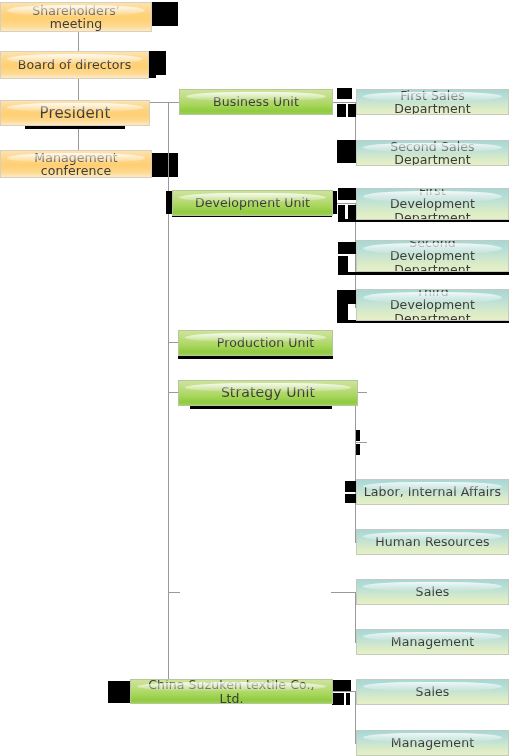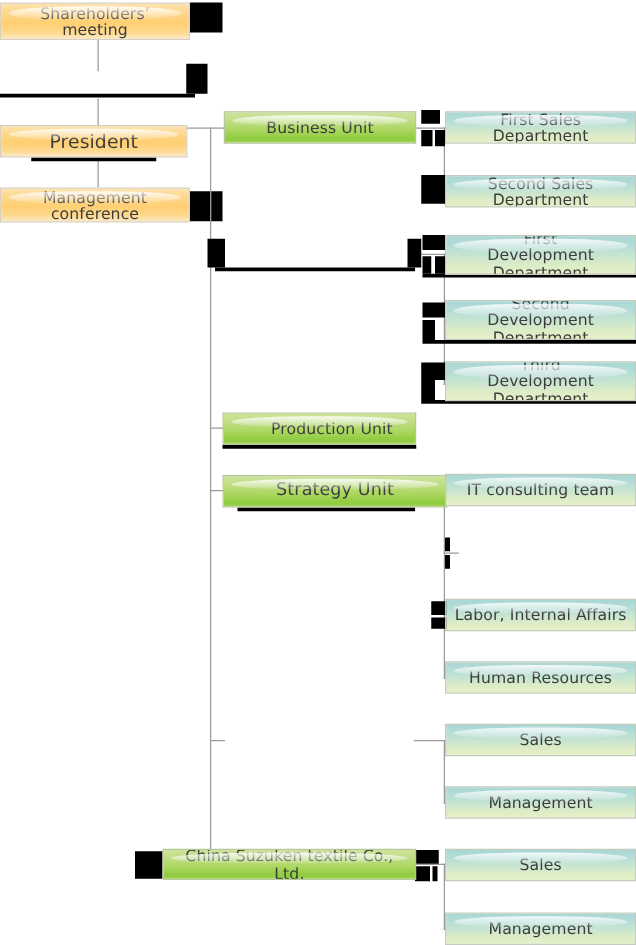--- a/index.html
+++ b/index.html
@@ -175,33 +175,39 @@
 
   <div class="artifact" style="left:108px; top:681px; width:22px; height:22px;"></div>
   <div class="artifact" style="left:332px; top:680px; width:19px; height:11px;"></div>
   <div class="artifact" style="left:332px; top:693px; width:12px; height:12px;"></div>
   <div class="artifact" style="left:346px; top:693px; width:4px; height:12px;"></div>
 
   <div class="node orange" style="left:0px; top:2px; width:152px; height:30px;">
     <span class="label">Shareholders’ meeting</span>
   </div>
 
+  <div class="node orange" style="left:0px; top:51px; width:149px; height:28px;">
+    <span class="label">Board of directors</span>
+  </div>
 
   <div class="node orange" style="left:0px; top:100px; width:150px; height:26px; font-size:15px;">
     <span class="label">President</span>
   </div>
 
   <div class="node orange" style="left:0px; top:150px; width:152px; height:28px;">
     <span class="label">Management conference</span>
   </div>
 
   <div class="node green" style="left:179px; top:89px; width:154px; height:26px;">
     <span class="label">Business Unit</span>
   </div>
 
+  <div class="node green" style="left:172px; top:190px; width:161px; height:26px;">
+    <span class="label">Development Unit</span>
+  </div>
 
   <div class="node green" style="left:178px; top:330px; width:155px; height:26px;padding-left:24px;">
     <span class="label">Production Unit</span>
   </div>
 
   <div class="node green" style="left:178px; top:380px; width:180px; height:26px; font-size:14px;">
     <span class="label">Strategy Unit</span>
   </div>
 
 
@@ -231,23 +237,20 @@
     </span>
   </div>
 
   <div class="node teal" style="left:356px; top:289px; width:153px; height:32px;">
     <span class="label">
       <span>Third</span>
       <span class="l2">Development Department</span>
     </span>
   </div>
 
-  <div class="node teal" style="left:356px; top:379px; width:153px; height:26px;">
-    <span class="label">IT consulting team</span>
-  </div>
 
 
   <div class="node teal" style="left:356px; top:479px; width:153px; height:26px;">
     <span class="label">Labor, Internal Affairs</span>
   </div>
 
   <div class="node teal" style="left:356px; top:529px; width:153px; height:26px;">
     <span class="label">Human Resources</span>
   </div>
 

